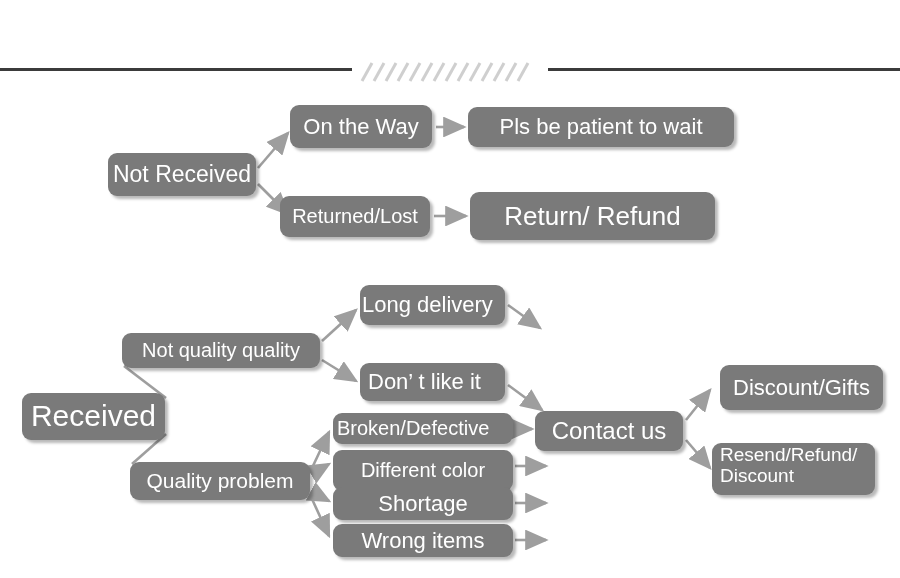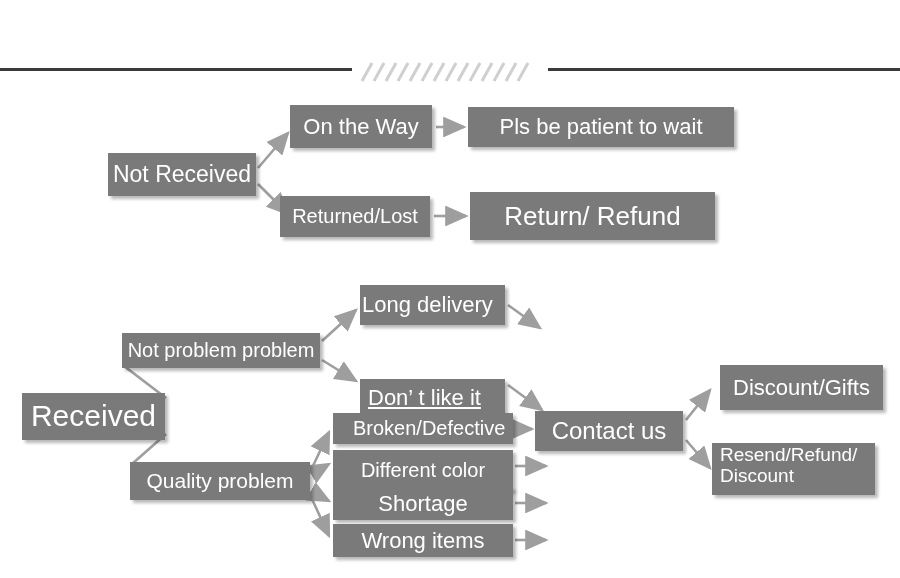--- a/index.html
+++ b/index.html
@@ -73,20 +73,21 @@
     box-shadow: 3px 3px 3px rgba(0,0,0,0.28);
     display: flex;
     align-items: center;
     justify-content: center;
     box-sizing: border-box;
     font-family: "Liberation Sans", sans-serif;
     font-weight: 400;
     white-space: nowrap;
     overflow: hidden;
     line-height: 1.08;
+    border-radius: 9px;
   }
   .node.align-left {
     justify-content: flex-start;
     white-space: normal;
     align-items: center;
     line-height: 1.12;
   }
   .node.clip-left { justify-content: flex-start; }
 </style>
 </head>
@@ -167,32 +168,32 @@
       <div class="node" style="left: 280px; top: 196px; width: 150px; height: 41px; font-size: 20px;">
         <span>Returned/Lost</span>
       </div>
       <div class="node" style="left: 470px; top: 192px; width: 245px; height: 48px; font-size: 26px;">
         <span>Return/ Refund</span>
       </div>
       <div class="node" style="left: 22px; top: 393px; width: 143px; height: 47px; font-size: 30px;">
         <span>Received</span>
       </div>
       <div class="node" style="left: 122px; top: 333px; width: 198px; height: 35px; font-size: 20px;">
-        <span>Not problem problem</span>
+        <span>Not quality quality</span>
       </div>
       <div class="node" style="left: 130px; top: 462px; width: 180px; height: 38px; font-size: 21px;">
         <span>Quality problem</span>
       </div>
       <div class="node clip-left" style="left: 360px; top: 285px; width: 145px; height: 40px; font-size: 22px; padding-left: 2px;">
         <span>Long delivery</span>
       </div>
-      <div class="node align-left" style="left: 360px; top: 379px; width: 145px; height: 38px; font-size: 22px; padding: 0px 0px 0px 8px; text-decoration: underline;">
+      <div class="node align-left" style="left: 360px; top: 363px; width: 145px; height: 38px; font-size: 22px; padding: 0px 0px 0px 8px;">
         <span>Don’  t like it</span>
       </div>
-      <div class="node clip-left" style="left: 333px; top: 413px; width: 180px; height: 31px; font-size: 20px; padding-left: 20px;">
+      <div class="node clip-left" style="left: 333px; top: 413px; width: 180px; height: 31px; font-size: 20px; padding-left: 4px;">
         <span>Broken/Defective</span>
       </div>
       <div class="node" style="left: 333px; top: 450px; width: 180px; height: 41px; font-size: 20px;">
         <span>Different color</span>
       </div>
       <div class="node" style="left: 333px; top: 487px; width: 180px; height: 33px; font-size: 22px;">
         <span>Shortage</span>
       </div>
       <div class="node" style="left: 333px; top: 524px; width: 180px; height: 33px; font-size: 22px;">
         <span>Wrong items</span>

